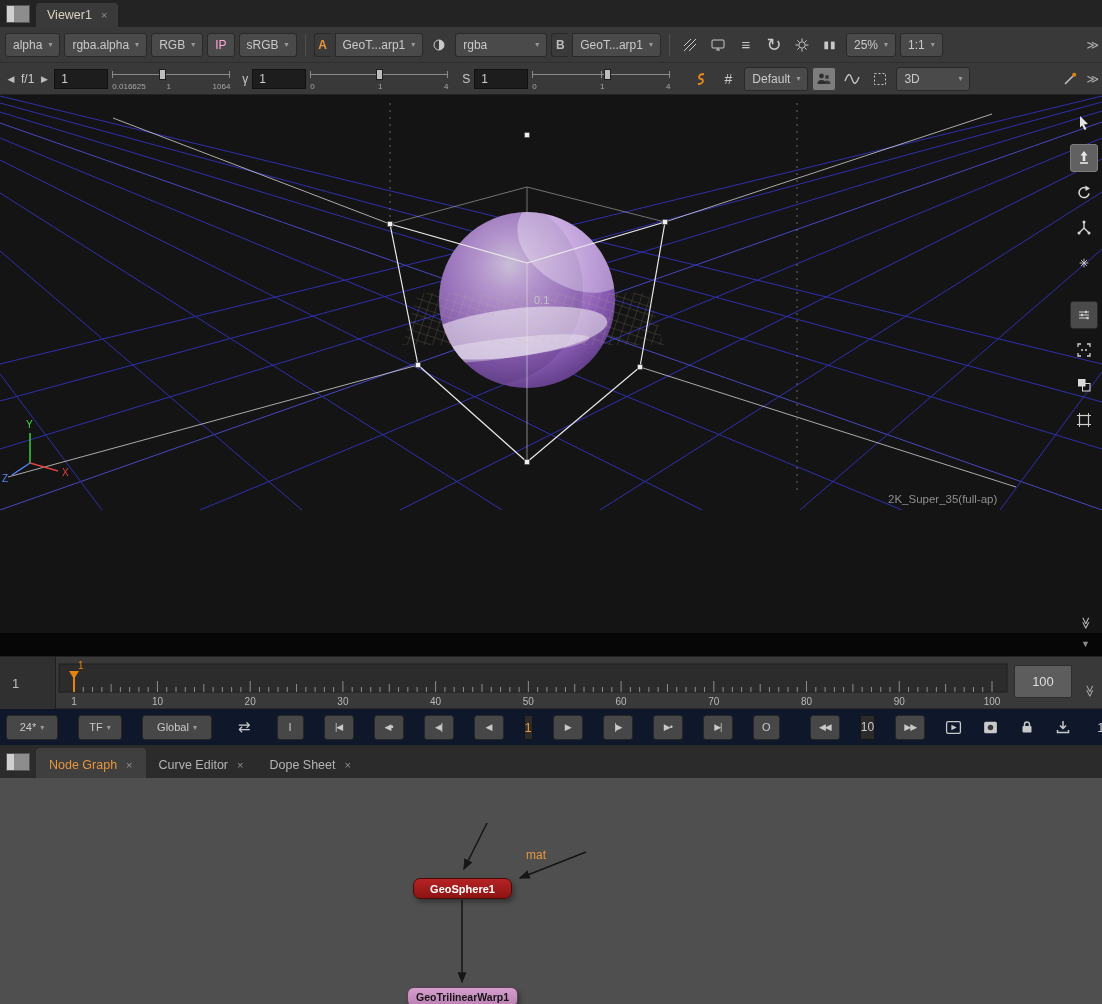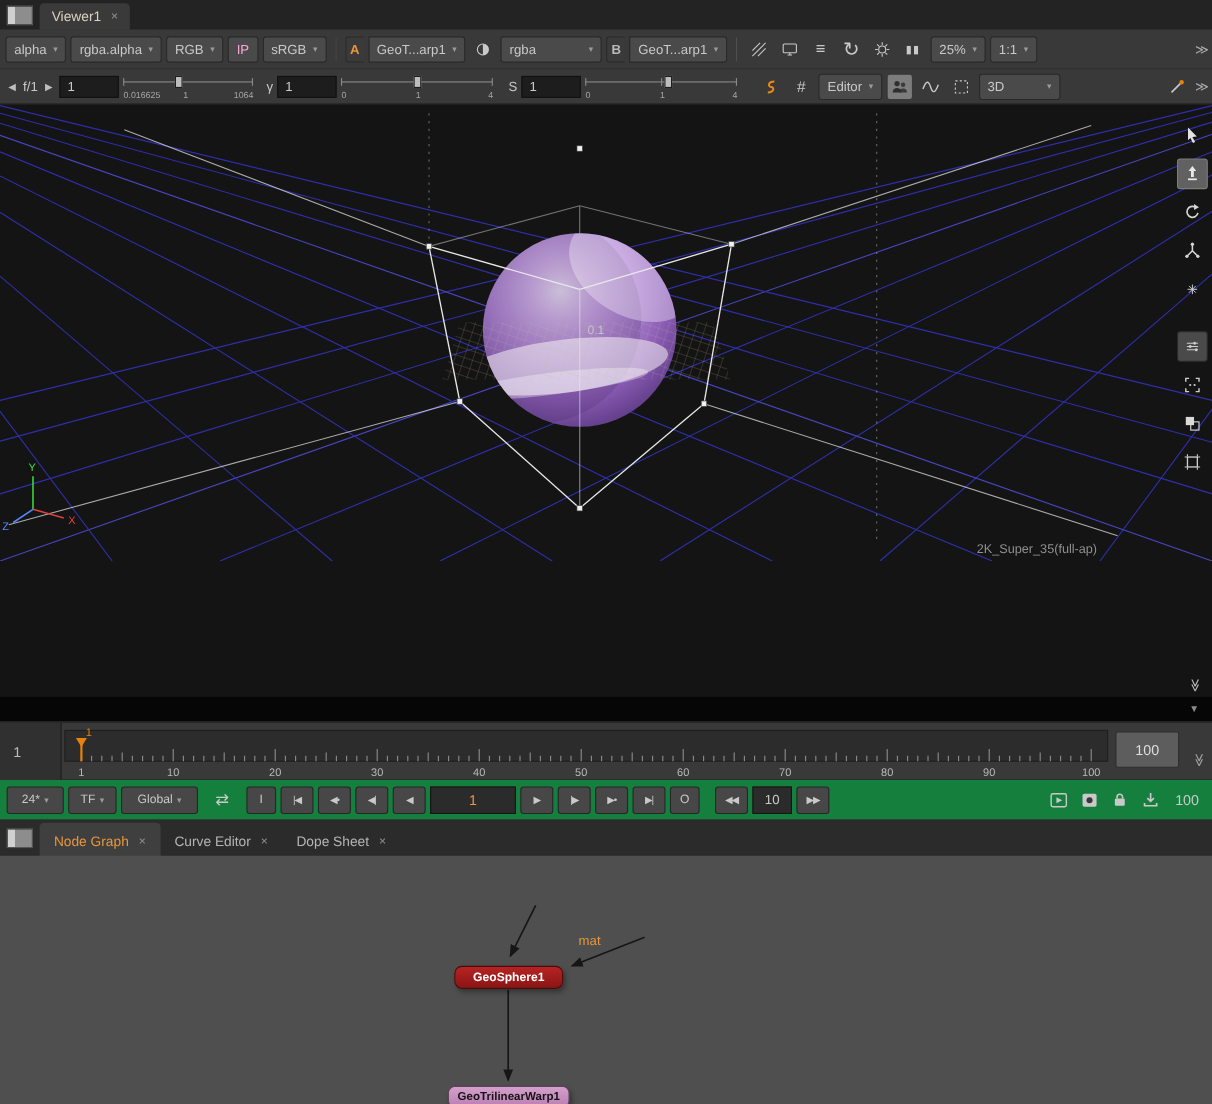--- a/index.html
+++ b/index.html
@@ -59,21 +59,21 @@
 .blackstrip .tri{position:absolute;right:12px;top:6px;color:#8a8a8a;font-size:9px}
 
 
 .timeline{position:relative;height:52px;background:#393939;border-top:1px solid #222}
 .tl-start{position:absolute;left:0;top:0;width:56px;height:52px;background:#303030;border-right:1px solid #1f1f1f;display:flex;align-items:center;padding-left:12px;color:#bdbdbd;font-size:13px}
 .tl-ruler{position:absolute;left:58px;top:4px;width:950px;height:48px}
 .tl-end{position:absolute;right:30px;top:8px;width:58px;height:33px;background:#5d5d5d;border:1px solid #2e2e2e;border-radius:2px;display:flex;align-items:center;justify-content:center;color:#dedede;font-size:13px}
 .tl-chev{position:absolute;right:6px;top:26px;color:#9f9f9f;font-size:12px;letter-spacing:-2px;transform:rotate(90deg)}
 
 
-.playback{height:37px;display:flex;align-items:center;background:#15803d;padding:0 6px;gap:4px;border-top:1px solid #2a2a2a}
+.playback{height:37px;display:flex;align-items:center;background:#0f172a;padding:0 6px;gap:20px;border-top:1px solid #2a2a2a}
 .tbtn{display:inline-flex;align-items:center;justify-content:center;gap:4px;background:#474747;border:1px solid #262626;border-radius:3px;color:#c9c9c9;height:25px;min-width:27px;padding:0 6px;font-size:11px}
 .tbtn .caret{font-size:8px;color:#9a9a9a}
 .tbtn.media{font-size:9px;letter-spacing:-1px;min-width:30px}
 .curframe{background:#2b2b2b;border:1px solid #161616;color:#e8953c;width:78px;height:25px;display:inline-flex;align-items:center;justify-content:center;font-size:13px}
 .incbox{background:#2b2b2b;border:1px solid #161616;color:#c9c9c9;width:36px;height:25px;display:inline-flex;align-items:center;justify-content:center}
 .pb-end{margin:0 6px;color:#c9c9c9;font-size:13px}
 
 
 .bottom{flex:1;display:flex;flex-direction:column}
 .nodegraph{position:relative;flex:1;background:#4f4f4f;overflow:hidden}
@@ -227,21 +227,21 @@
       <span class="sl-lab" style="left:49%">1</span>
       <span class="sl-lab" style="right:0">4</span>
     </div>
     <span class="tool-ic" style="margin-left:14px">
       <svg width="16" height="16" viewBox="0 0 16 16">
           <path d="M12,3 C6,3 6,8 9,8 C12,8 12,13 6,13" stroke="#e8891a" stroke-width="1.8" fill="none"></path>
         </svg>
     </span>
     <span class="tool-ic" style="font-size:14px">#</span>
     <div class="btn">
-        <span>Editor</span>
+        <span>Default</span>
         <span class="caret">▾</span>
       </div>
     <span class="tool-ic people-btn">
       <svg width="16" height="16" viewBox="0 0 16 16">
           <circle cx="5.5" cy="5" r="2.4" fill="#2e2e2e"></circle>
           <path d="M1.5,13 a4,4 0 0 1 8,0 Z" fill="#2e2e2e"></path>
           <circle cx="11" cy="6" r="2" fill="#2e2e2e" opacity=".85"></circle>
           <path d="M7.5,13 a3.5,3.5 0 0 1 7,0 Z" fill="#2e2e2e" opacity=".85"></path>
         </svg>
     </span>

